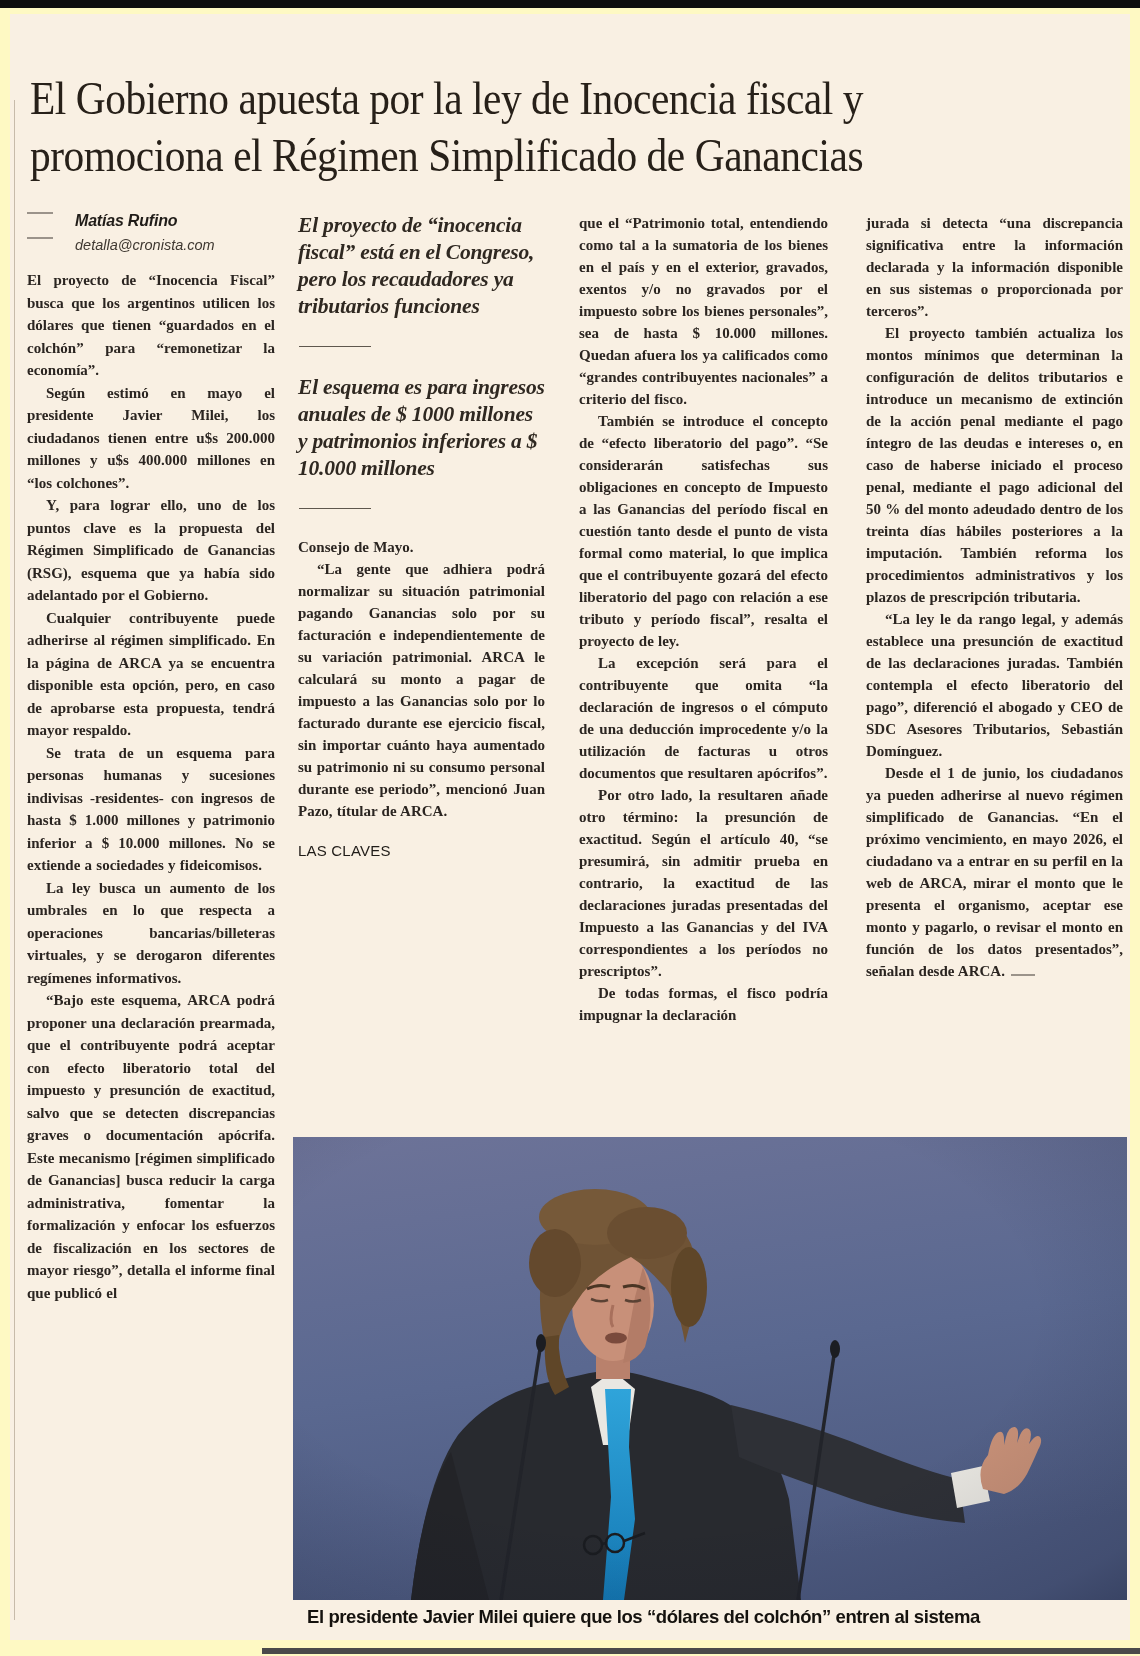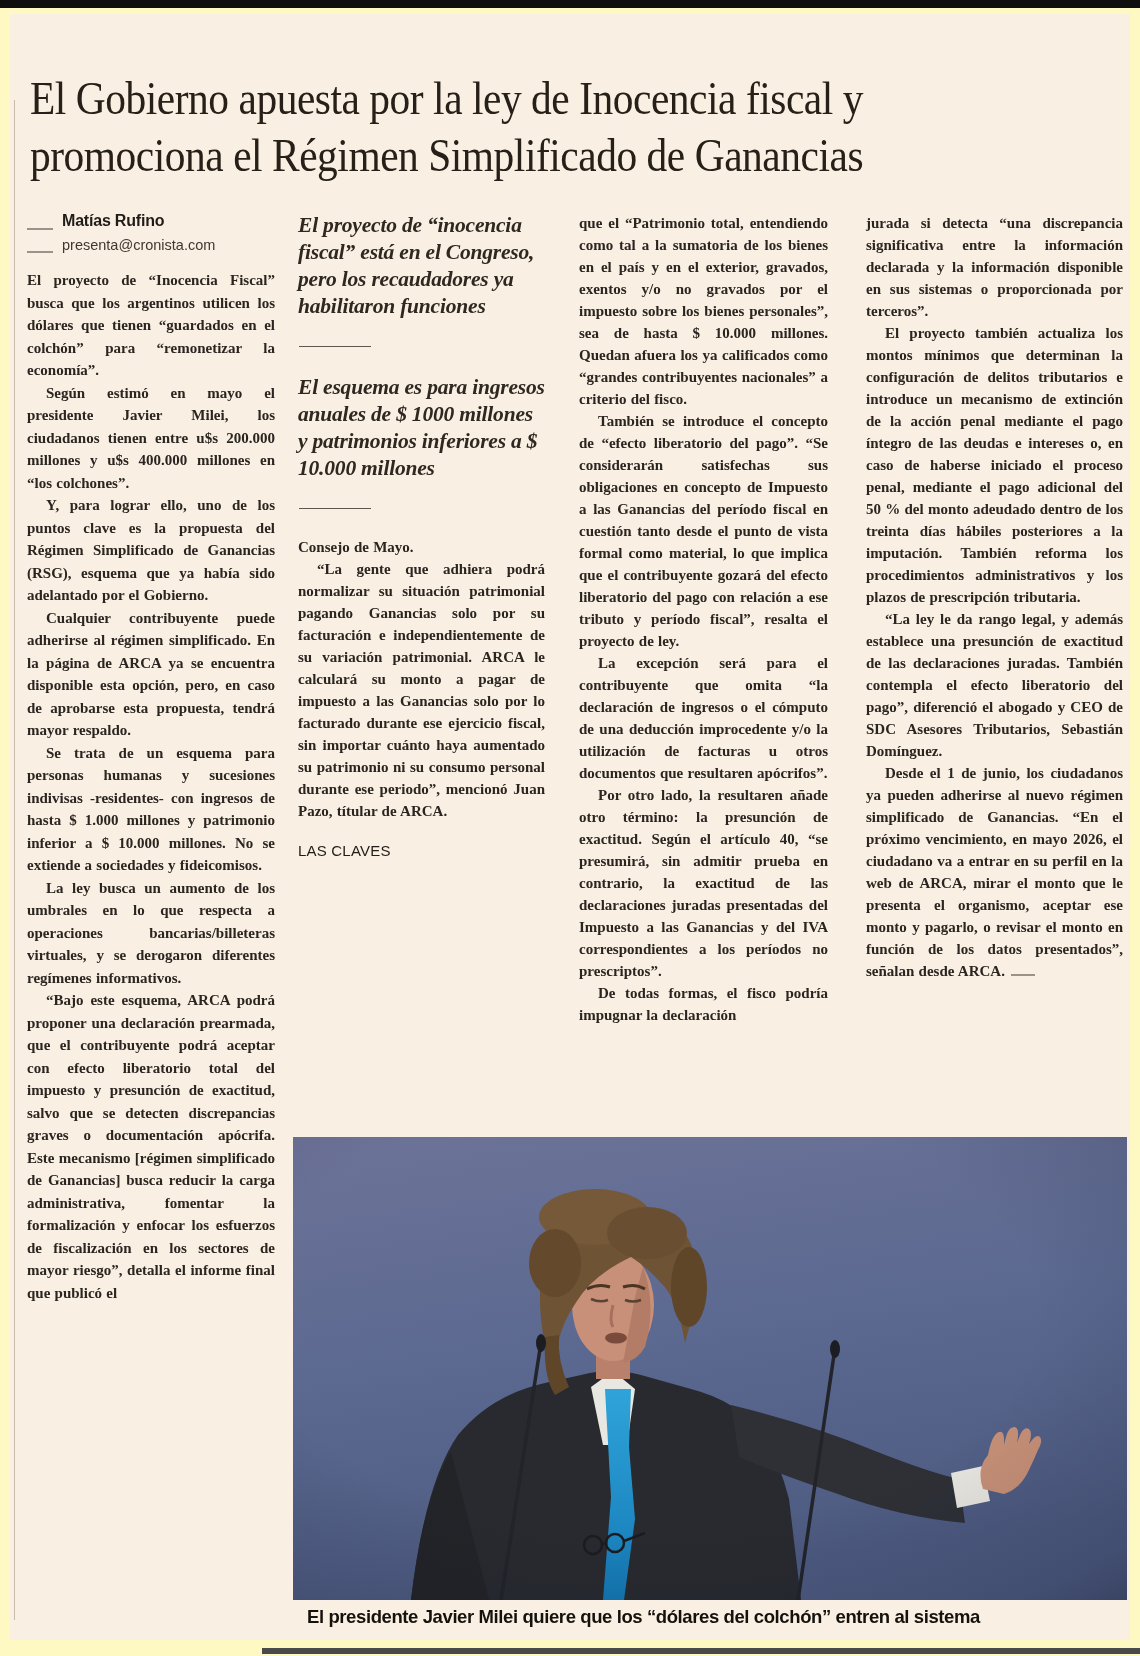--- a/index.html
+++ b/index.html
@@ -26,21 +26,21 @@
   .col4 { left:866px; width:257px; }
 
   p.body {
     font-size:15px; line-height:22px; text-align:justify; color:#2b2521;
     text-indent:19px; word-spacing:0.5px;font-weight:bold;
   }
   .col1 p.body { line-height:22.5px; }
   p.body.noindent { text-indent:0; }
 
   .byline { font-family:"Liberation Sans","DejaVu Sans",sans-serif; margin-bottom:16px; }
-  .byline-row { display:flex; align-items:flex-end; gap:9px; margin-bottom:7px; }
+  .byline-row { display:flex; align-items:flex-start; gap:22px; margin-bottom:7px;font-style:italic; }
   .byline-dash { width:26px; height:2px; background:#9b938a; flex:0 0 auto; }
   .byline-author { font-weight:bold; font-size:16px; color:#201c18; letter-spacing:-0.2px; }
   .byline-email { font-size:14.5px; color:#3f3831; }
 
   .pullquote {
     font-size:21.5px; line-height:27px; font-weight:bold; font-style:italic;
     color:#2f2821; letter-spacing:-0.2px;
   }
   .pq-divider { width:72px; border-top:1.5px solid #5e574e; margin:26px 0 27px 1px; }
 
@@ -78,34 +78,34 @@
   </h1>
 
   <div class="col col1">
     <div class="byline">
       <div class="byline-row">
         <span class="byline-dash"></span>
         <span class="byline-author">Matías Rufino</span>
       </div>
       <div class="byline-row">
         <span class="byline-dash"></span>
-        <span class="byline-email">presenta@cronista.com</span>
+        <span class="byline-email">detalla@cronista.com</span>
       </div>
     </div>
     <p class="body noindent">El proyecto de “Inocencia Fiscal” busca que los argentinos utilicen los dólares que tienen “guardados en el colchón” para “remonetizar la economía”.</p>
     <p class="body">Según estimó en mayo el presidente Javier Milei, los ciudadanos tienen entre u$s 200.000 millones y u$s 400.000 millones en “los colchones”.</p>
     <p class="body">Y, para lograr ello, uno de los puntos clave es la propuesta del Régimen Simplificado de Ganancias (RSG), esquema que ya había sido adelantado por el Gobierno.</p>
     <p class="body">Cualquier contribuyente puede adherirse al régimen simplificado. En la página de ARCA ya se encuentra disponible esta opción, pero, en caso de aprobarse esta propuesta, tendrá mayor respaldo.</p>
     <p class="body">Se trata de un esquema para personas humanas y sucesiones indivisas -residentes- con ingresos de hasta $ 1.000 millones y patrimonio inferior a $ 10.000 millones. No se extiende a sociedades y fideicomisos.</p>
     <p class="body">La ley busca un aumento de los umbrales en lo que respecta a operaciones bancarias/billeteras virtuales, y se derogaron diferentes regímenes informativos.</p>
     <p class="body">“Bajo este esquema, ARCA podrá proponer una declaración prearmada, que el contribuyente podrá aceptar con efecto liberatorio total del impuesto y presunción de exactitud, salvo que se detecten discrepancias graves o documentación apócrifa. Este mecanismo [régimen simplificado de Ganancias] busca reducir la carga administrativa, fomentar la formalización y enfocar los esfuerzos de fiscalización en los sectores de mayor riesgo”, detalla el informe final que publicó el</p>
   </div>
 
   <div class="col col2">
-    <div class="pullquote">El proyecto de “inocencia fiscal” está en el Congreso, pero los recaudadores ya habilitaron funciones</div>
+    <div class="pullquote">El proyecto de “inocencia fiscal” está en el Congreso, pero los recaudadores ya tributarios funciones</div>
     <div class="pq-divider"></div>
     <div class="pullquote">El esquema es para ingresos anuales de $ 1000 millones y patrimonios inferiores a $ 10.000 millones</div>
     <div class="pq-divider"></div>
     <p class="body noindent">Consejo de Mayo.</p>
     <p class="body">“La gente que adhiera podrá normalizar su situación patrimonial pagando Ganancias solo por su facturación e independientemente de su variación patrimonial. ARCA le calculará su monto a pagar de impuesto a las Ganancias solo por lo facturado durante ese ejercicio fiscal, sin importar cuánto haya aumentado su patrimonio ni su consumo personal durante ese periodo”, mencionó Juan Pazo, títular de ARCA.</p>
     <h3 class="claves-heading">LAS CLAVES</h3>
   </div>
 
   <div class="col col3">
     <p class="body noindent">que el “Patrimonio total, entendiendo como tal a la sumatoria de los bienes en el país y en el exterior, gravados, exentos y/o no gravados por el impuesto sobre los bienes personales”, sea de hasta $ 10.000 millones. Quedan afuera los ya calificados como “grandes contribuyentes nacionales” a criterio del fisco.</p>

